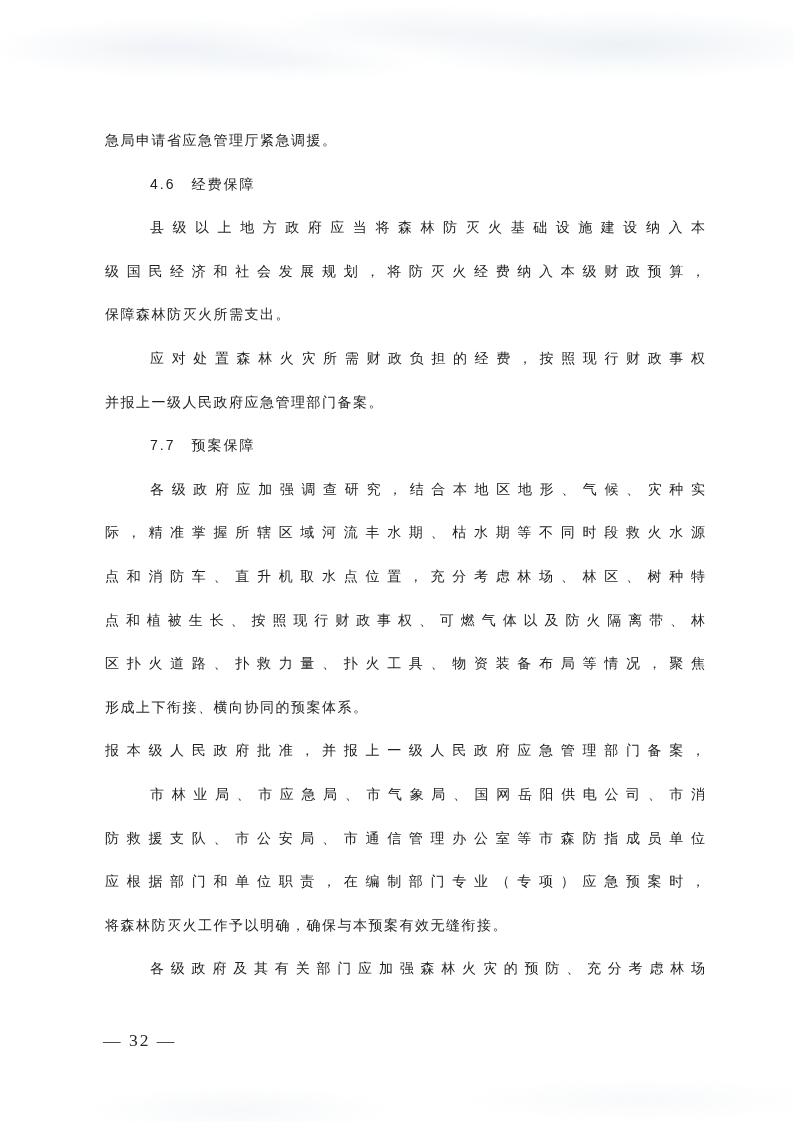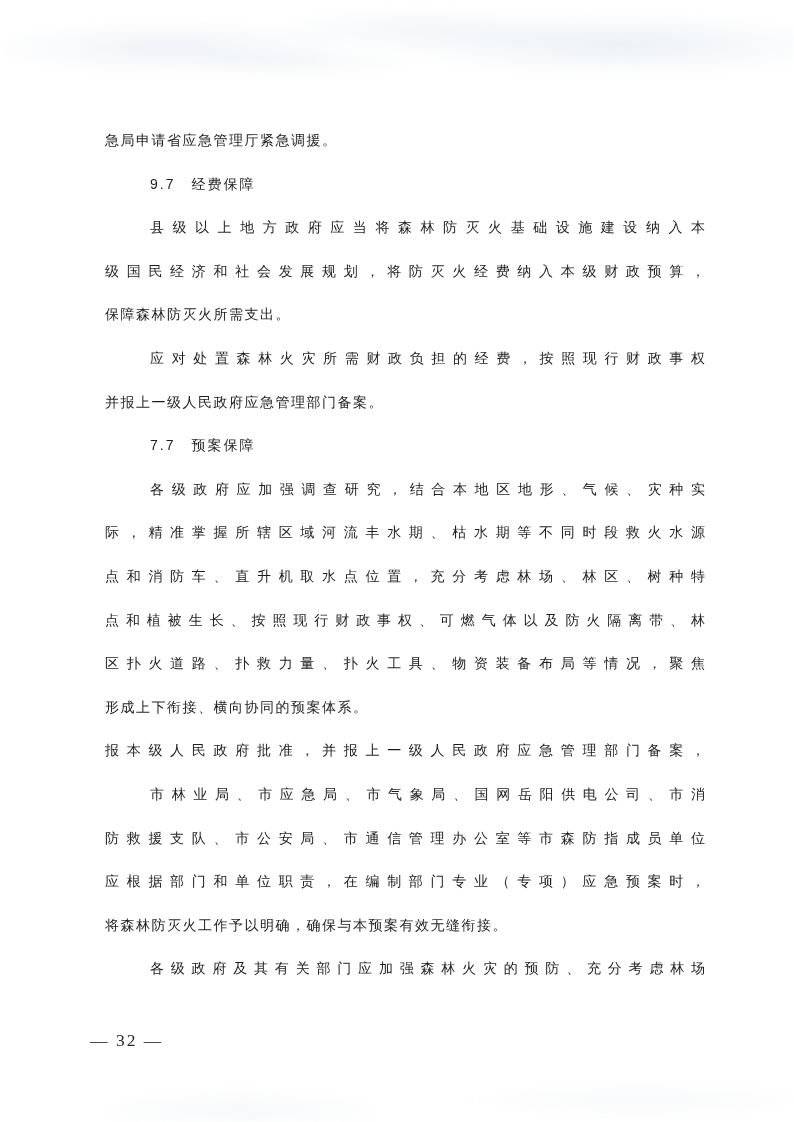--- a/index.html
+++ b/index.html
@@ -64,38 +64,38 @@
   }
   .indent {
     text-indent: 45px;
   }
   .heading {
     font-family: "Liberation Sans", "DejaVu Sans", sans-serif;
     letter-spacing: 2px;
   }
   .pagenum {
     position: absolute;
-    left: 90px;
+    left: 103px;
     top: 1027px;
     font-size: 17.5px;
     line-height: 26px;
     letter-spacing: 2px;
     color: #2a2a2c;
   }
 </style>
 </head>
 <body>
 
 <div class="page">
   <div class="scan-noise-top"></div>
   <div class="scan-noise-bottom"></div>
 
   <div class="content">
     <div class="line">急局申请省应急管理厅紧急调援。</div>
-    <div class="line heading indent">9.7　经费保障</div>
+    <div class="line heading indent">4.6　经费保障</div>
     <div class="line indent just">县级以上地方政府应当将森林防灭火基础设施建设纳入本</div>
     <div class="line just">级国民经济和社会发展规划，将防灭火经费纳入本级财政预算，</div>
     <div class="line">保障森林防灭火所需支出。</div>
     <div class="line indent just">应对处置森林火灾所需财政负担的经费，按照现行财政事权</div>
     <div class="line">并报上一级人民政府应急管理部门备案。</div>
     <div class="line heading indent">7.7　预案保障</div>
     <div class="line indent just">各级政府应加强调查研究，结合本地区地形、气候、灾种实</div>
     <div class="line just">际，精准掌握所辖区域河流丰水期、枯水期等不同时段救火水源</div>
     <div class="line just">点和消防车、直升机取水点位置，充分考虑林场、林区、树种特</div>
     <div class="line just">点和植被生长、按照现行财政事权、可燃气体以及防火隔离带、林</div>

